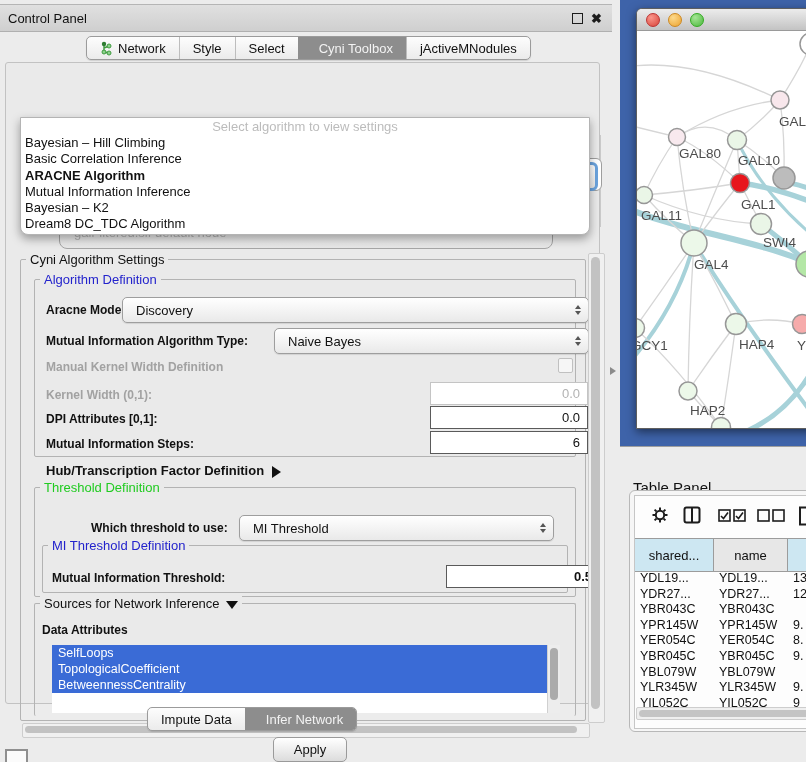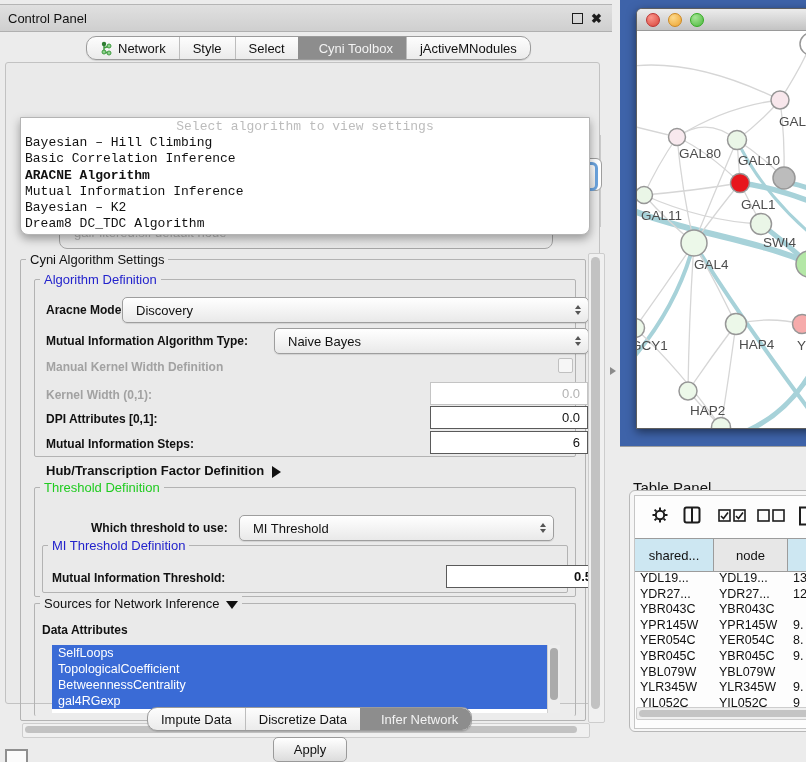--- a/index.html
+++ b/index.html
@@ -6,42 +6,42 @@
   #root{position:relative;width:806px;height:762px;overflow:hidden;
         font-family:"Liberation Sans",sans-serif;color:#111;background:#ececec;}
   
   .cp-titlebar{position:absolute;left:0;top:4px;width:612px;height:26px;
     background:linear-gradient(#e0e0e0,#cfcfcf);border-top:1px solid #b5b5b5;border-bottom:1px solid #b0b0b0;
     display:flex;align-items:center;font-size:13px;}
   .cp-title{margin-left:8px;}
   .win-btns{position:absolute;right:10px;top:0;height:100%;display:flex;align-items:center;gap:8px;}
   .float-box{width:9px;height:9px;border:1.5px solid #1c1c1c;background:transparent;}
   .close-x{font-size:13px;font-weight:bold;color:#1c1c1c;line-height:9px;}
-  .tabbar{position:absolute;display:flex;height:22px;border:1px solid #9b9b9b;border-radius:10px;
+  .tabbar{position:absolute;display:flex;height:22px;border:1px solid #9b9b9b;border-radius:5px;
     overflow:hidden;background:linear-gradient(#fdfdfd,#ebebeb);box-shadow:0 1px 1px rgba(0,0,0,.12);}
   .tab{display:flex;align-items:center;padding:0 13px;font-size:13px;border-left:1px solid #bdbdbd;white-space:nowrap;}
   .tab:first-child{border-left:none;}
   .tab.sel{background:#8d8d8d;color:#f3f3f3;border-left-color:#8d8d8d;padding-left:20px;}
   .tab .ticon{margin-right:5px;display:inline-flex;}
   #top-tabs{left:86px;top:36px;}
   #bottom-tabs{left:147px;top:707px;}
   .main-panel{position:absolute;left:5px;top:62px;width:593px;height:640px;
     background:#eaeaea;border:1px solid #c2c2c2;border-radius:3px;}
   
   .bg-combo{position:absolute;left:53px;top:153px;width:478px;height:31px;border:1px solid #a6a6a6;
     border-radius:8px;background:linear-gradient(#ffffff,#e6e6e6);display:flex;align-items:center;
     font-size:13px;color:#b6b6b6;padding-left:14px;z-index:5;}
   .bg-focus{position:absolute;left:552px;top:95px;width:42px;height:31px;border:1px solid #9e9e9e;border-radius:6px;
     background:#fff;z-index:4;}
   .bg-focus .blue{position:absolute;right:3px;top:3px;width:16px;height:23px;border:3px solid #6ba3dd;border-radius:6px;background:linear-gradient(#fff,#e8e8e8);}
   .bg-line{position:absolute;left:594px;top:72px;width:1px;height:92px;background:#c9c9c9;z-index:3;}
   
   .dropdown{position:absolute;left:14px;top:54px;width:568px;height:116px;background:#fff;
     border:1px solid #b4b4b4;border-radius:0 0 8px 8px;box-shadow:0 4px 10px rgba(0,0,0,.35);z-index:50;
-    font-size:13px;overflow:hidden;font-family:Liberation Mono, monospace;}
+    font-size:13px;overflow:hidden;}
   .dd-prompt{height:17px;text-align:center;color:#bcbcbc;line-height:17px;}
   .dd-item{height:16.3px;line-height:16.3px;padding-left:4px;white-space:nowrap;}
   .dd-item.sel-bold{font-weight:bold;}
   
   .fieldset{position:absolute;border:1px solid #b3b3b3;border-radius:2px;}
   .legend{position:absolute;top:-8px;left:5px;background:#eaeaea;padding:0 4px;font-size:13px;white-space:nowrap;}
   .legend.blue{color:#2323cc;}
   .legend.green{color:#21cb21;}
   .lbl{position:absolute;font-weight:bold;font-size:12px;white-space:nowrap;}
   .lbl.dis{color:#a2a2a2;}
@@ -224,43 +224,39 @@
 
     <div class="fieldset" style="left:28px;top:540px;width:540px;height:112px;border-bottom:none;">
       <span class="legend"><span>Sources for Network Inference</span><span class="tri-down"></span></span>
     </div>
     <span class="lbl" style="left:36px;top:560px;">Data Attributes</span>
     <div class="attr-list">
       <div>
           <div class="attr-item" style="background: rgb(58, 107, 214);">SelfLoops</div>
           <div class="attr-item" style="background: rgb(58, 107, 214);">TopologicalCoefficient</div>
           <div class="attr-item" style="background: rgb(58, 107, 214);">BetweennessCentrality</div>
-          <div class="attr-item" style="background: rgb(58, 107, 214);">gal4RGexp</div>
         </div>
       <div class="attr-sb">
           <div class="thumb"></div>
         </div>
     </div>
 
     <div class="sb-v">
         <div class="thumb"></div>
       </div>
     <div class="sb-h">
         <div class="thumb"></div>
       </div>
 
     <div class="apply-btn">Apply</div>
   </div>
 
   <div id="bottom-tabs" class="tabbar">
       <div class="tab">
         <span>Impute Data</span>
-      </div>
-      <div class="tab">
-        <span>Discretize Data</span>
       </div>
       <div class="tab sel">
         <span>Infer Network</span>
       </div>
     </div>
 
   <div class="corner-icon"></div>
   <div class="divider-arrow"></div>
 
   <div class="blue-desktop">
@@ -366,21 +362,21 @@
           <svg class="tico" style="left:137px;top:9px;" width="13" height="13" viewBox="0 0 13 13">
             <rect x="1" y="1" width="11" height="11" fill="none" stroke="#1d1d1d" stroke-width="1.6"></rect>
           </svg>
           <svg class="tico" style="left:163px;" width="18" height="20" viewBox="0 0 18 20">
             <path d="M2 1.5 H11 L16 6.5 V18.5 H2 Z" fill="none" stroke="#1d1d1d" stroke-width="2"></path>
             <path d="M11 1.5 V6.5 H16" fill="none" stroke="#1d1d1d" stroke-width="1.6"></path>
           </svg>
         </div>
         <div class="thead">
             <div class="th hl" style="width: 79px;">shared...</div>
-            <div class="th plain" style="width: 74px;">node</div>
+            <div class="th plain" style="width: 74px;">name</div>
             <div class="th hl" style="width: 49px;">A</div>
           </div>
         <div class="trows">
             <div class="tr">
               <div class="td" style="width: 79px;">YDL19...</div>
               <div class="td" style="width: 74px;">YDL19...</div>
               <div class="td" style="width: 49px;">13</div>
             </div>
             <div class="tr">
               <div class="td" style="width: 79px;">YDR27...</div>

